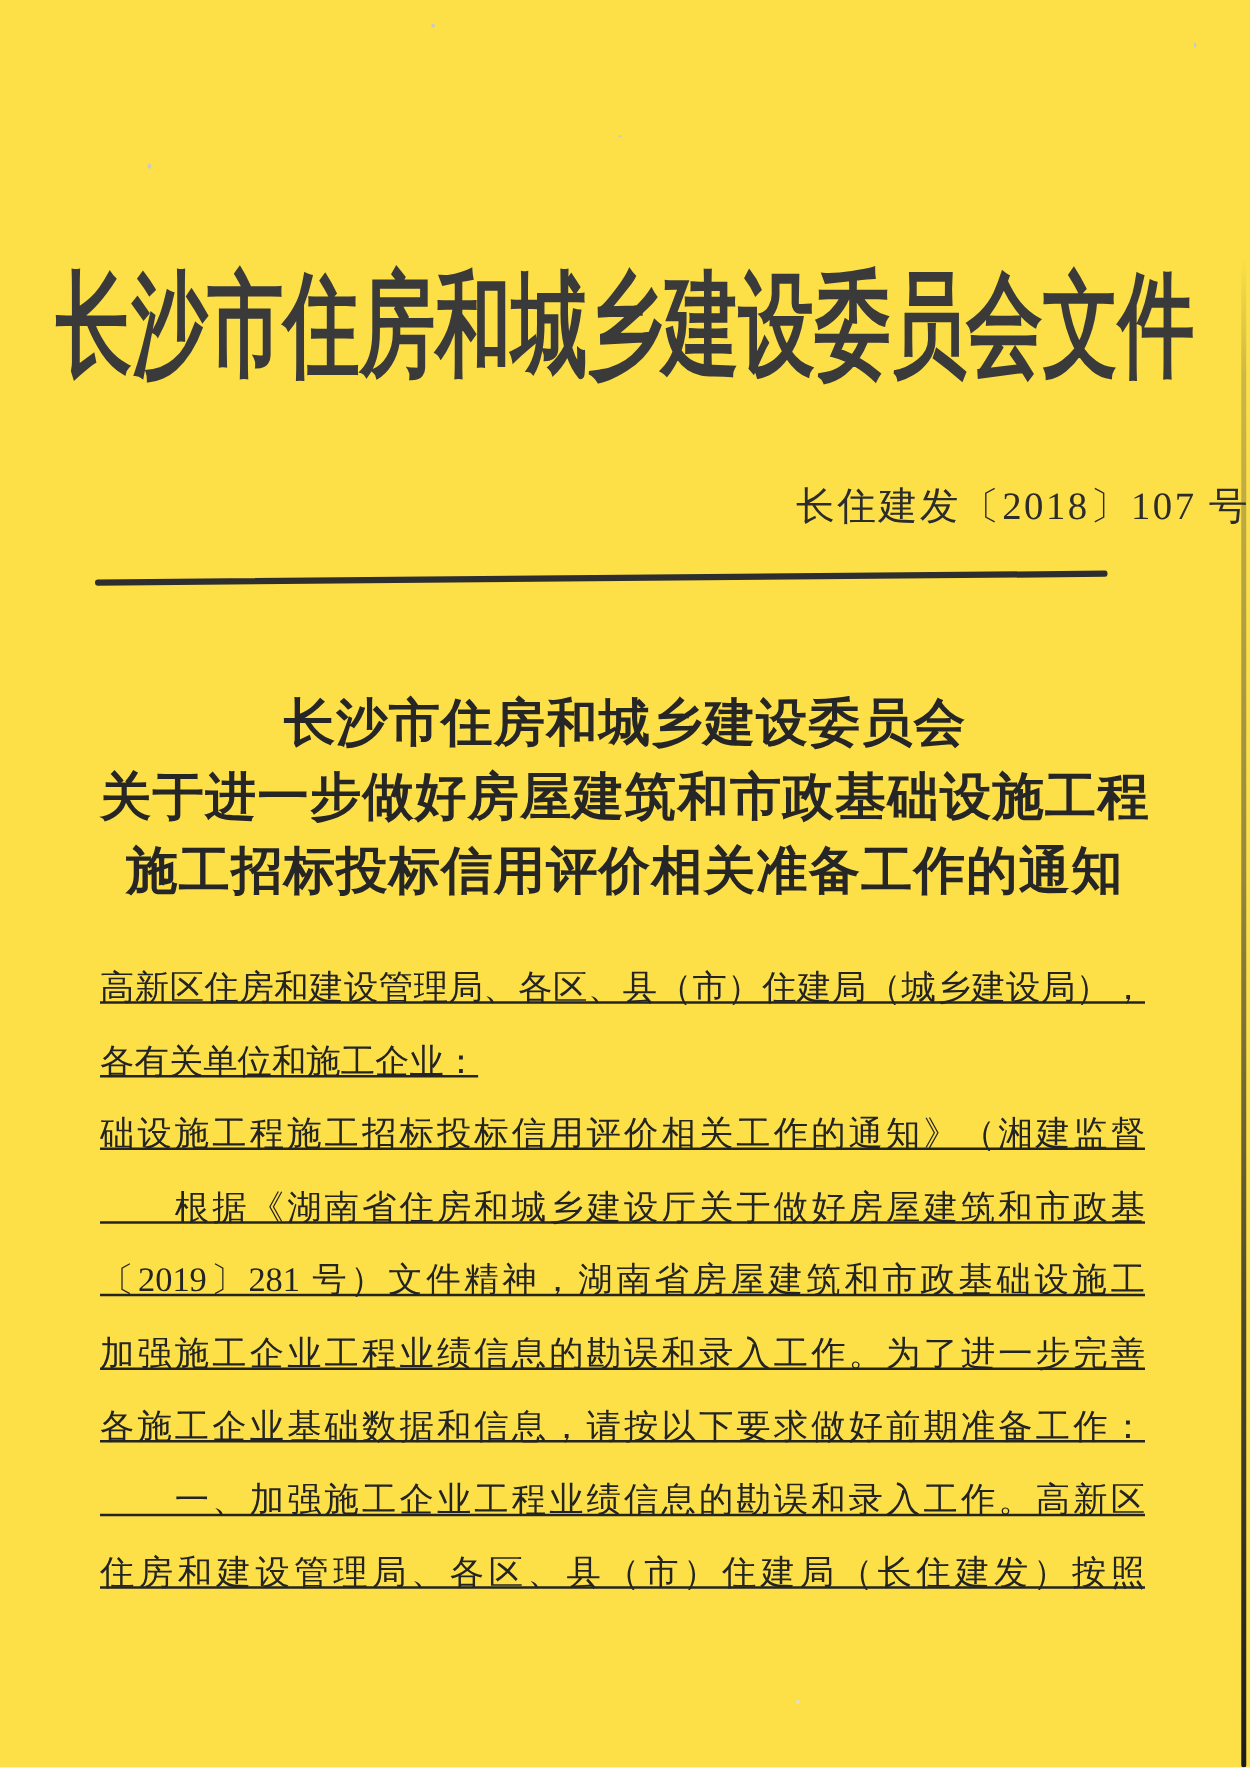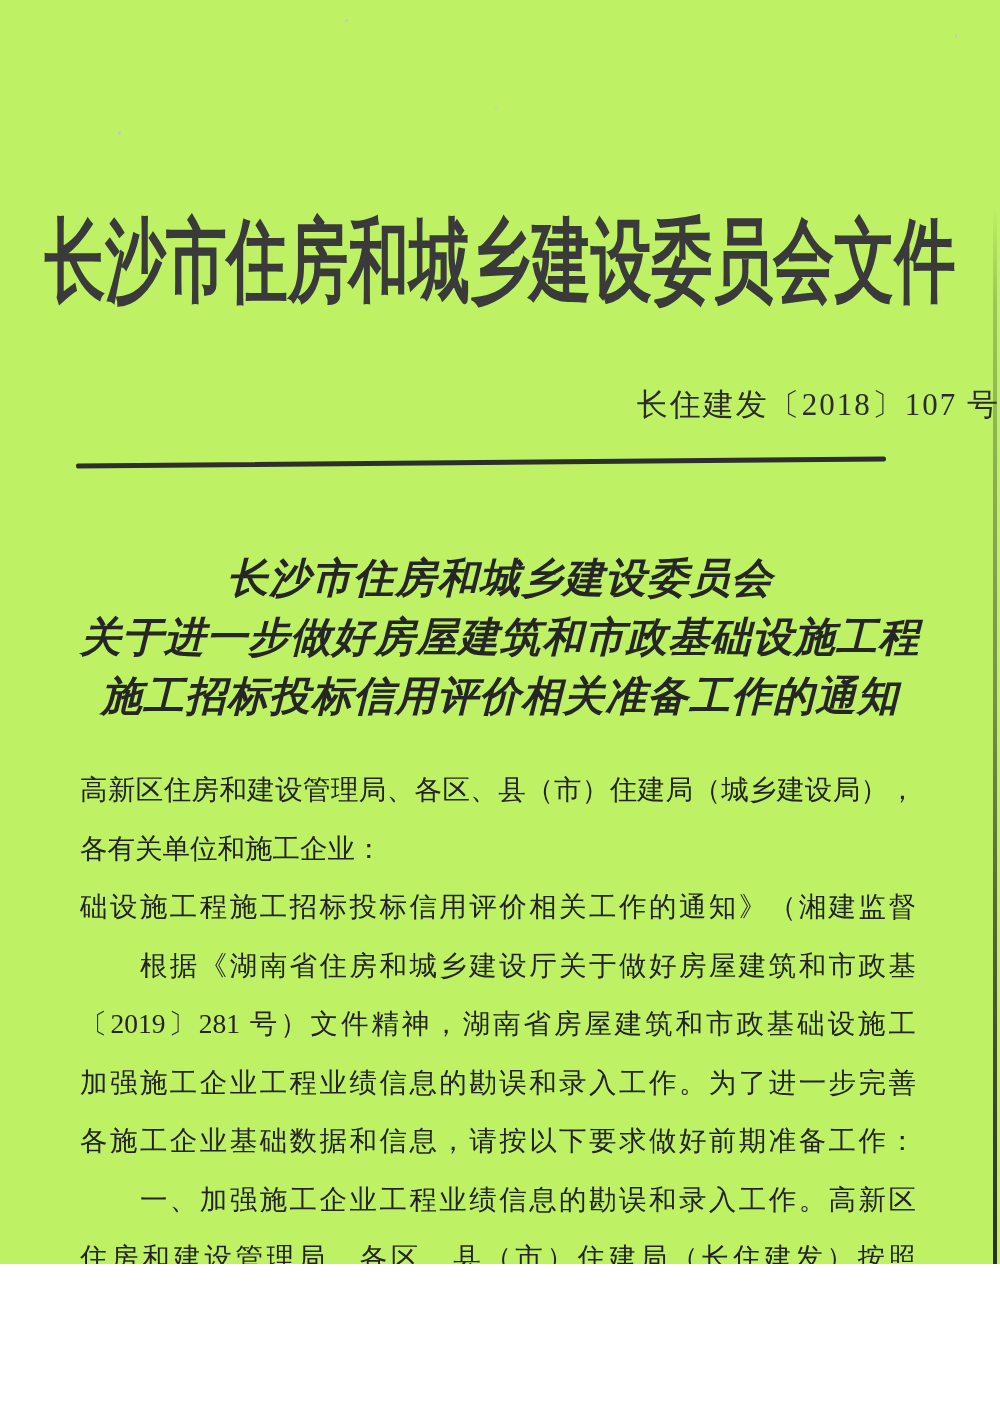--- a/index.html
+++ b/index.html
@@ -1,20 +1,20 @@
 <!DOCTYPE html>
 <html><head>
 <meta charset="utf-8">
 <style>
   html, body { margin: 0; padding: 0; background: #ffffff; }
   .page {
     position: relative;
     width: 1000px;
-    height: 1264px;
-    background: #bef264;
+    height: 1414px;
+    background: #fde047;
     overflow: hidden;
     font-family: "Liberation Serif", "DejaVu Serif", serif;
     color: #2f2f2f;
   }
 
   
   .banner {
     position: absolute;
     top: 212px;
     left: 0;
@@ -61,32 +61,32 @@
     top: 549px;
     left: 0;
     width: 100%;
     text-align: center;
     font-size: 41px;
     font-weight: 700;
     line-height: 59px;
     letter-spacing: 1px;
     color: #262626;
     white-space: nowrap;
-    font-style: italic;
   }
 
   
   .bodytext {
     position: absolute;
     top: 761px;
     left: 80px;
     width: 836px;
     font-size: 27.5px;
     line-height: 58.5px;
     color: #242424;
+    text-decoration: underline;
   }
   .line {
     text-align: justify;
     text-align-last: justify;
   }
   .line.short {
     text-align: center;
     text-align-last: left;
   }
 

